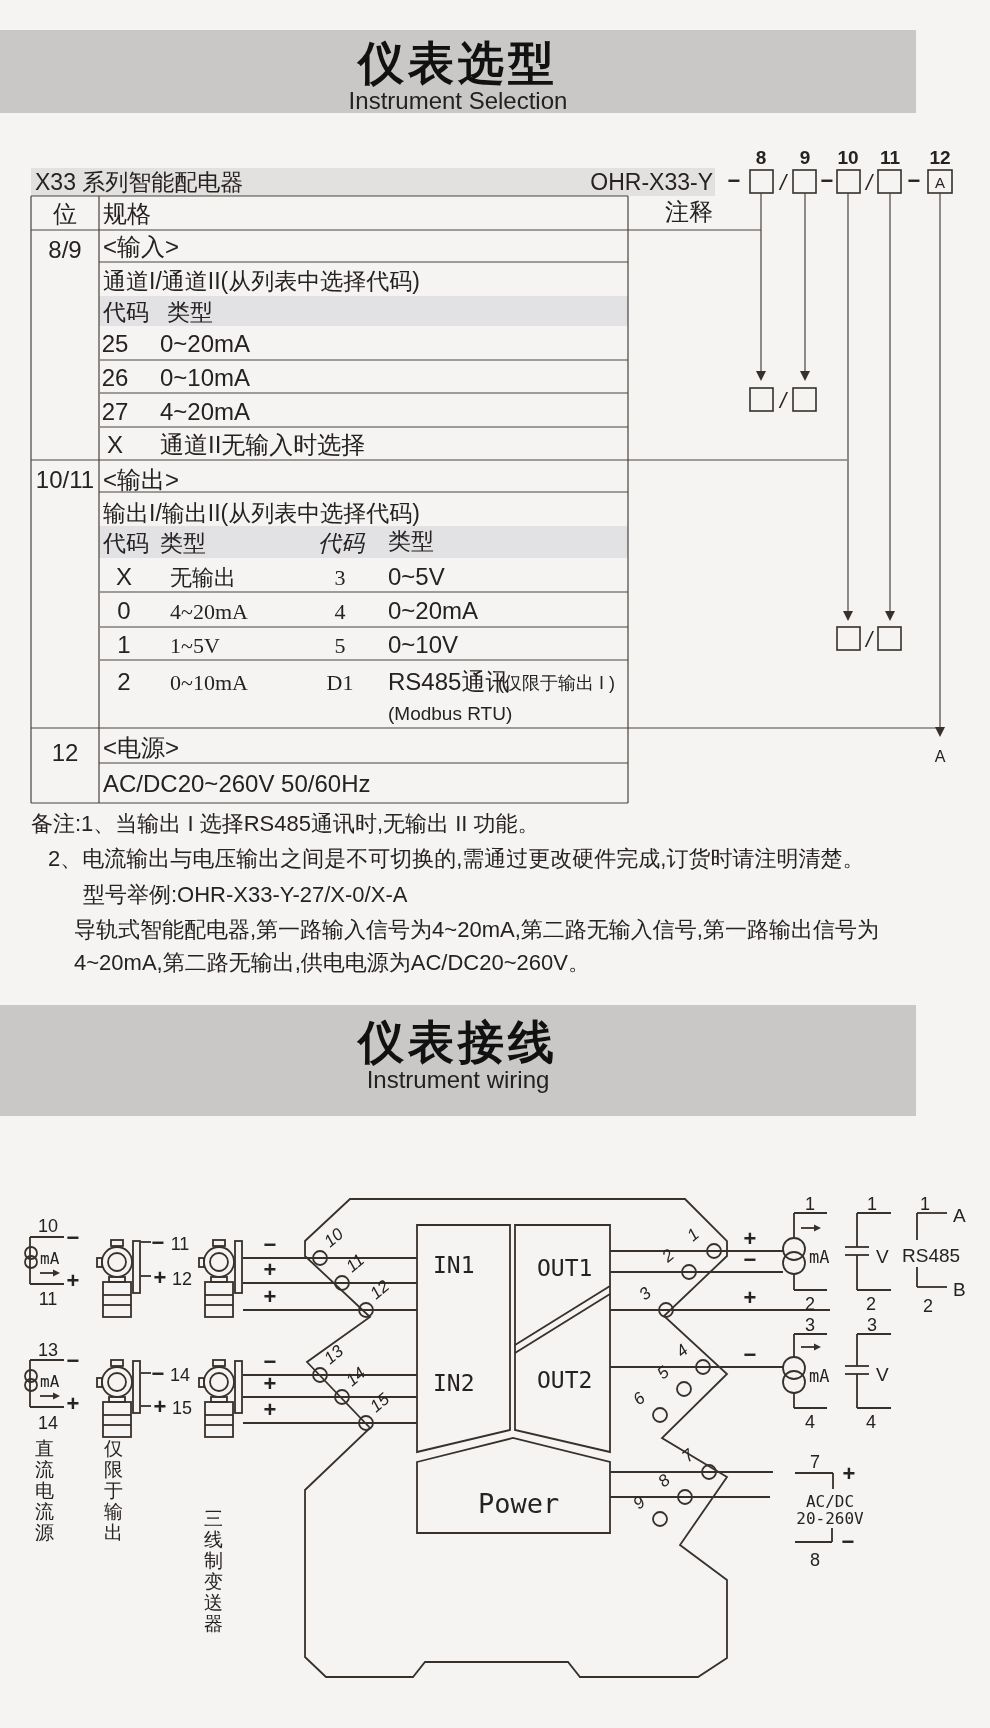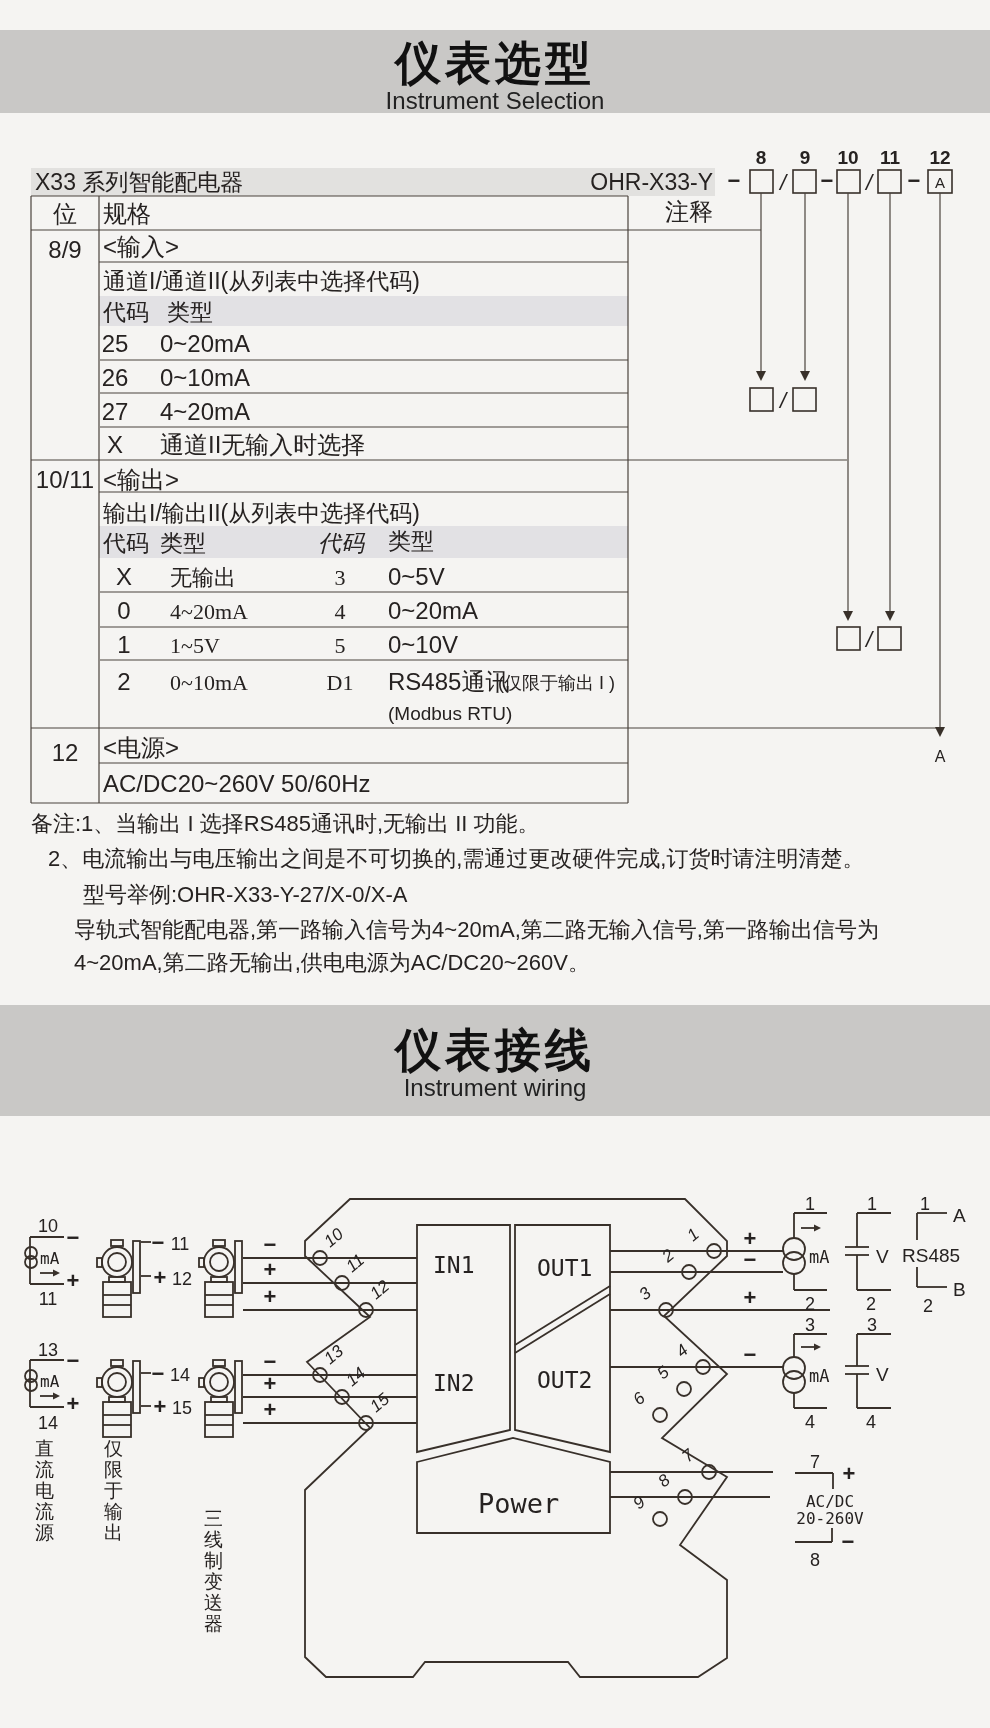--- a/index.html
+++ b/index.html
@@ -1,24 +1,24 @@
 <!DOCTYPE html>
 <html><head>
 <meta charset="utf-8">
 <style>
   html,body{margin:0;padding:0;}
   body{background:#e9e9e9;font-family:"Liberation Sans",sans-serif;}
   #page{position:relative;width:990px;height:1728px;background:#f5f4f2;margin:0 auto;overflow:hidden;}
-  .banner{position:absolute;left:0;width:990px;background:#c9c8c6;text-align:center;color:#111;}
+  .banner{position:absolute;left:0;width:916px;background:#c9c8c6;text-align:center;color:#111;}
   .banner .big{font-size:46px;font-weight:700;letter-spacing:4px;line-height:1.1;}
   .banner .sub{font-size:24px;color:#222;margin-top:-2px;}
   #banner1{top:30px;height:83px;}
   #banner1 .big{padding-top:8px;}
   #banner2{top:1005px;height:111px;}
-  #banner2 .big{padding-top:20px;}
+  #banner2 .big{padding-top:12px;}
   svg{position:absolute;left:0;}
   svg text{fill:#262221;}
   .ln{stroke:#4a423c;stroke-width:1.2;fill:none;}
   .ln2{stroke:#38302a;stroke-width:1.8;fill:none;}
   .bx{fill:none;stroke:#38302a;stroke-width:1.6;}
   .t24{font-size:24px;}
   .t23{font-size:23px;}
   .t22{font-size:22px;}
   .t19{font-size:19px;}
   .t18{font-size:18px;}

